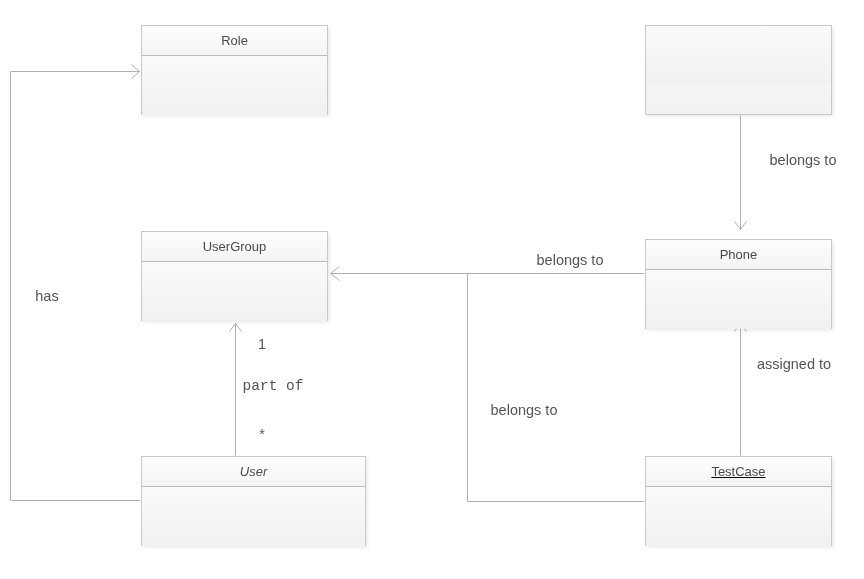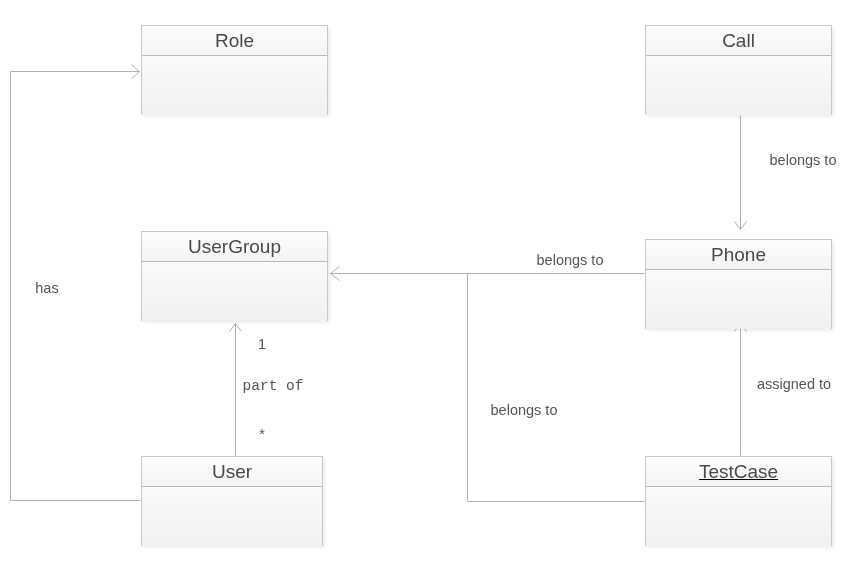--- a/index.html
+++ b/index.html
@@ -18,21 +18,21 @@
     box-sizing:border-box;
     border:1px solid #c8c8c8;
     background:linear-gradient(to bottom,#fcfcfc 0%,#f7f7f7 45%,#f2f2f2 100%);
     box-shadow:2px 2px 3px rgba(0,0,0,0.07);
   }
   .uml-header{
     box-sizing:border-box;
     height:30px;
     line-height:29px;
     text-align:center;
-    font-size:19px;
+    font-size:13px;
     color:#4a4a4a;
     border-bottom:1px solid #b9b9b9;
     background:linear-gradient(to bottom,#fdfdfd 0%,#f4f4f4 100%);
     white-space:nowrap;
     overflow:hidden;
   }
   .uml-body{
     box-sizing:border-box;
     height:59px;
     background:linear-gradient(to bottom,#fafafa 0%,#f1f1f1 100%);
@@ -93,53 +93,52 @@
 
     </g>
   </svg>
 
   <div class="uml-class" style="left:141px;top:25px;width:187px;height:90px;">
     <div class="uml-header">Role</div>
     <div class="uml-body"></div>
   </div>
 
   <div class="uml-class" style="left:645px;top:25px;width:187px;height:90px;">
-    <div class="uml-header">Call</div>
     <div class="uml-body"></div>
   </div>
 
   <div class="uml-class" style="left:141px;top:231px;width:187px;height:90px;">
     <div class="uml-header">UserGroup</div>
     <div class="uml-body"></div>
   </div>
 
   <div class="uml-class" style="left:645px;top:239px;width:187px;height:90px;">
     <div class="uml-header">Phone</div>
     <div class="uml-body"></div>
   </div>
 
-  <div class="uml-class" style="left:141px;top:456px;width:182px;height:90px;">
+  <div class="uml-class" style="left:141px;top:456px;width:225px;height:90px;font-style:italic;">
     <div class="uml-header">User</div>
     <div class="uml-body"></div>
   </div>
 
   <div class="uml-class" style="left:645px;top:456px;width:187px;height:90px;text-decoration:underline;">
     <div class="uml-header">TestCase</div>
     <div class="uml-body"></div>
   </div>
 
   <div class="edge-label" style="left:803px;top:160px;">belongs to</div>
 
   <div class="edge-label" style="left:570px;top:260px;">belongs to</div>
 
-  <div class="edge-label" style="left:794px;top:384px;">assigned to</div>
+  <div class="edge-label" style="left:794px;top:364px;">assigned to</div>
 
   <div class="edge-label" style="left:524px;top:410px;">belongs to</div>
 
   <div class="edge-label" style="left:273px;top:386px;font-family:Liberation Mono, monospace;">part of</div>
 
-  <div class="edge-label" style="left:47px;top:288px;">has</div>
+  <div class="edge-label" style="left:47px;top:296px;">has</div>
 
   <div class="mult-label" style="left:262px;top:344px;">1</div>
 
   <div class="mult-label" style="left:262px;top:434px;">*</div>
 
 </div>
 
 </body></html>

